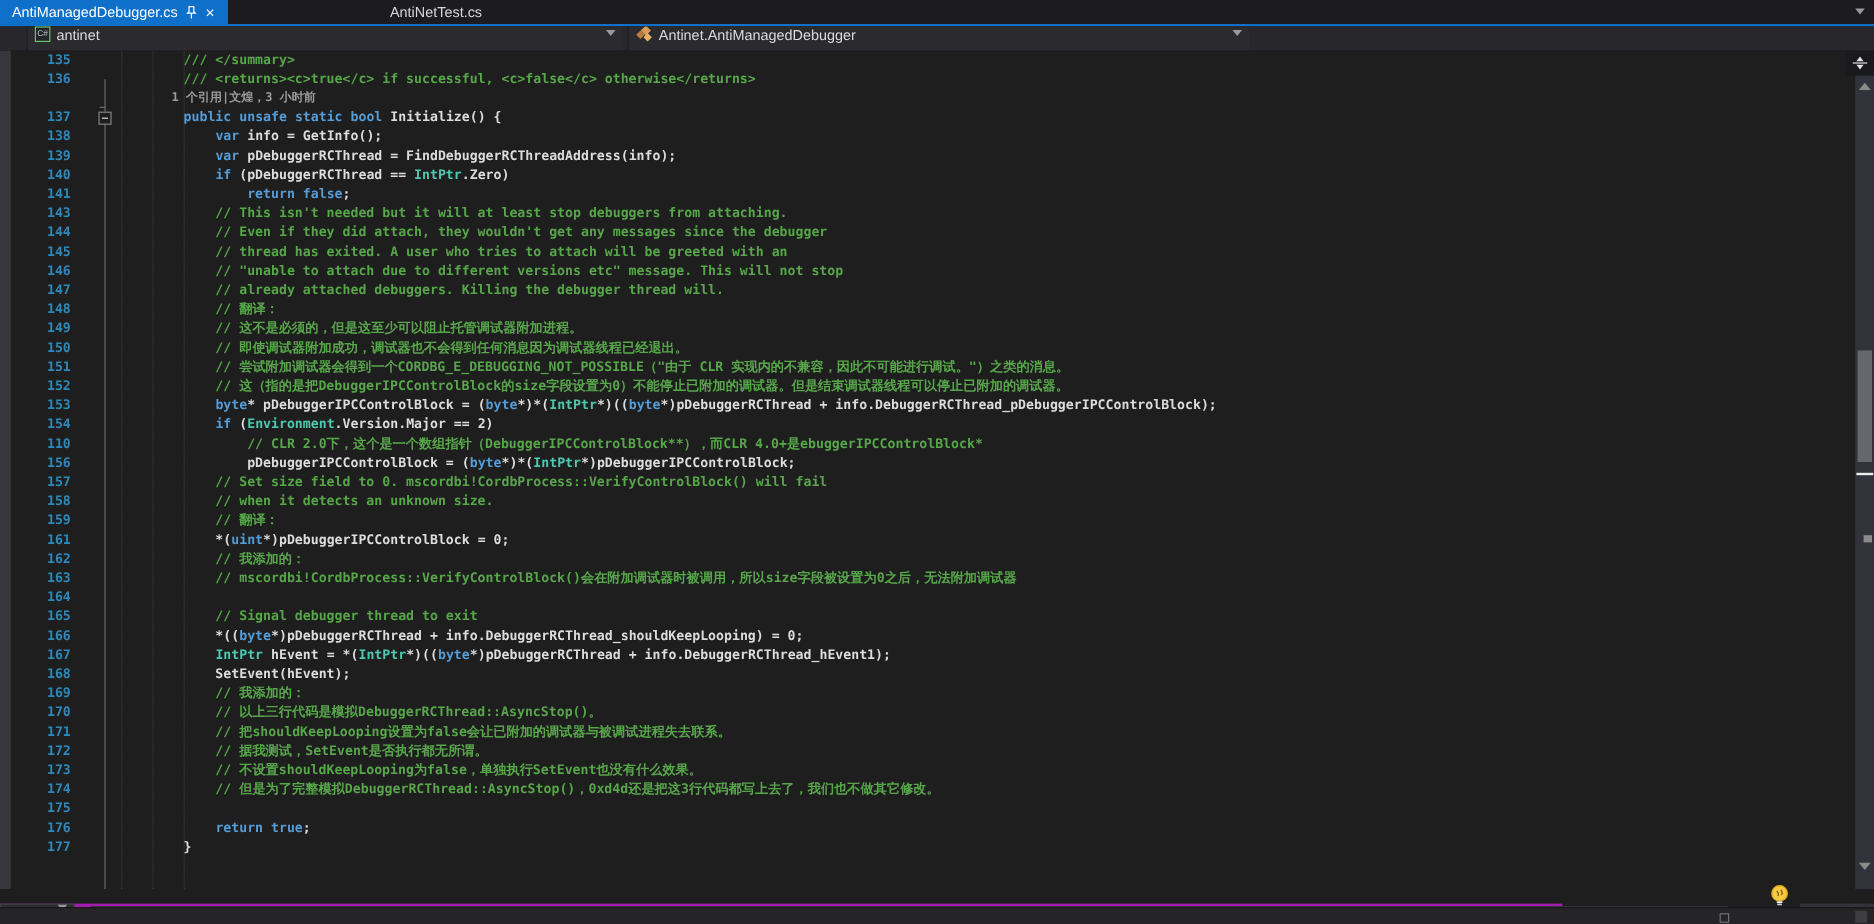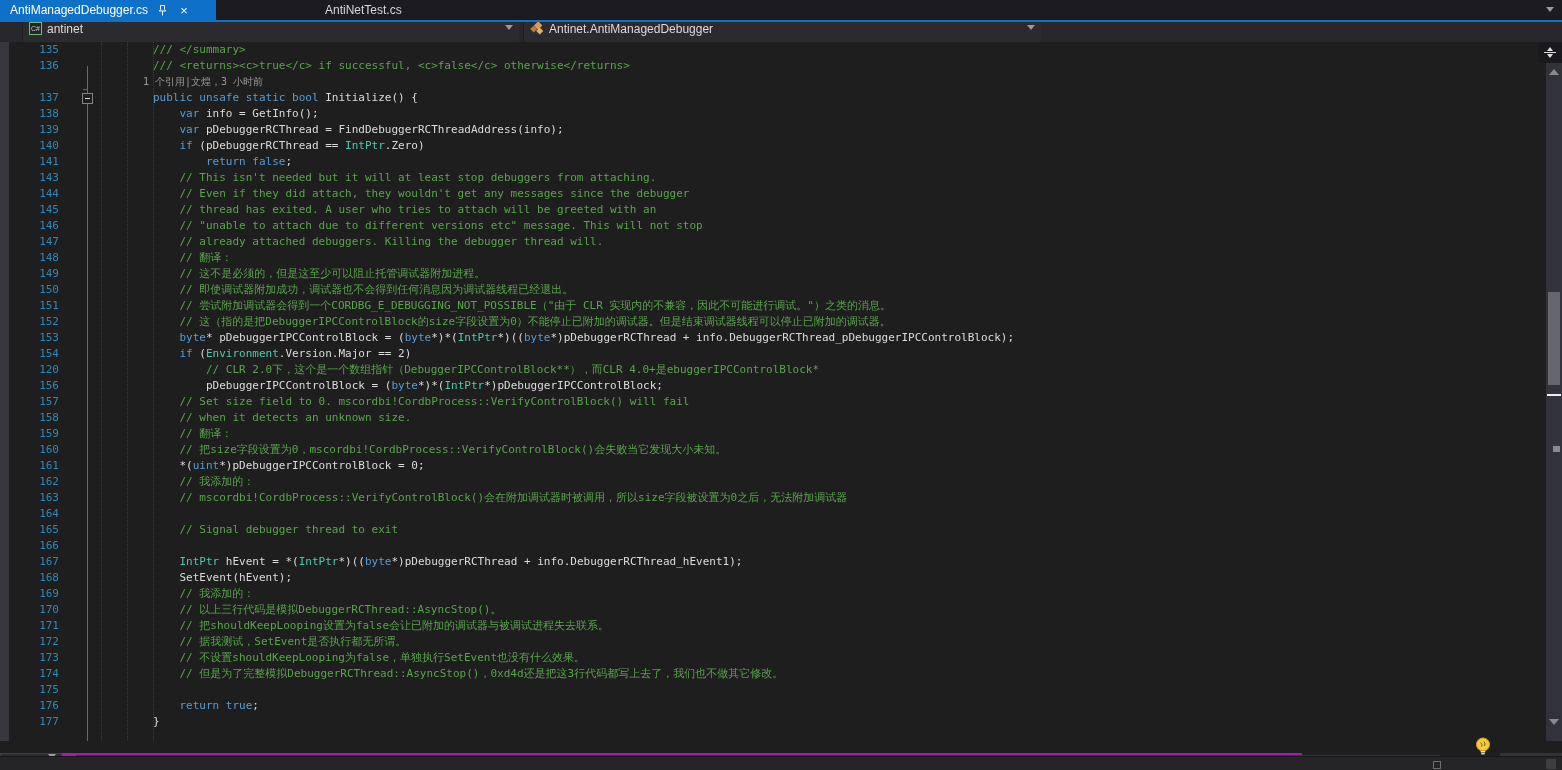--- a/index.html
+++ b/index.html
@@ -42,21 +42,21 @@
 
   
   .editor { position:absolute; left:0; top:42px; width:1562px; height:699px;
             background:#1e1e1e; overflow:hidden; }
   .left-strip { position:absolute; left:0; top:0; width:9px; height:100%;
                 background:#37373d; }
   .guides { position:absolute; top:0; bottom:0; width:1px;
             border-left:1px dotted #3d3d3d; }
   .foldline { position:absolute; left:87px; top:24px; bottom:0; width:1px; background:#6a6a6a; }
   .foldtick { position:absolute; left:83px; top:47px; width:5px; height:1px; background:#6a6a6a; }
-  .rows { position:absolute; left:0; top:0; width:1546px; }
+  .rows { position:absolute; left:0; top:0; width:1546px;font-weight:bold; }
   .row { position:relative; height:16px; display:flex; }
   .gm { width:28px; flex:none; }
   .ln { width:40px; flex:none; text-align:right; padding-right:9px;
         font-family:"DejaVu Sans Mono", monospace; font-size:11px; line-height:16px;
         color:#2f88b7; }
   .fd { width:22px; flex:none; position:relative; }
   .foldbox { position:absolute; left:82px; top:3px; width:11px; height:11px;
              border:1px solid #848484; background:#1e1e1e; }
   .foldbox::after { content:""; position:absolute; left:2px; top:4px; width:5px; height:1px;
                     background:#dcdcdc; }
@@ -100,21 +100,21 @@
   .bstrip-ico { position:absolute; left:1433px; top:4px; width:8px; height:8px;
                 border:1px solid #6f6f74; }
   .bstrip-sq { position:absolute; left:1546px; top:2px; width:10px; height:10px; background:#3e3e42; }
 </style>
 </head>
 <body>
 
 <div class="app">
 
   <div class="tabbar">
-    <div class="tab active" style="left:0;width:216px;">
+    <div class="tab active" style="left:0;width:190px;">
       <span class="lbl">AntiManagedDebugger.cs</span>
       <span class="tab-ctl">
         <svg width="9" height="11" viewBox="0 0 9 11">
             <path d="M2.5 0.5h4v4.2l1.3 1.3H1.2l1.3-1.3zM4.5 6v4.5" stroke="#ffffff" stroke-width="1" fill="none"></path>
           </svg>
       </span>
       <span class="tab-ctl tab-close">×</span>
     </div>
     <div class="tab" style="left:190px;width:125px;margin-top:24px;">
       <span class="lbl">AntiPatcher.cs</span>
@@ -272,21 +272,21 @@
           <pre class="code"><span class="tk-p">            </span><span class="tk-k">byte</span><span class="tk-p">* pDebuggerIPCControlBlock = (</span><span class="tk-k">byte</span><span class="tk-p">*)*(</span><span class="tk-t">IntPtr</span><span class="tk-p">*)((</span><span class="tk-k">byte</span><span class="tk-p">*)pDebuggerRCThread + info.DebuggerRCThread_pDebuggerIPCControlBlock);</span></pre>
         </div>
         <div class="row">
           <span class="gm"></span>
           <span class="ln">154</span>
           <span class="fd"></span>
           <pre class="code"><span class="tk-p">            </span><span class="tk-k">if</span><span class="tk-p"> (</span><span class="tk-t">Environment</span><span class="tk-p">.Version.Major == 2)</span></pre>
         </div>
         <div class="row">
           <span class="gm"></span>
-          <span class="ln">120</span>
+          <span class="ln">110</span>
           <span class="fd"></span>
           <pre class="code"><span class="tk-c">                // CLR 2.0下，这个是一个数组指针（DebuggerIPCControlBlock**），而CLR 4.0+是ebuggerIPCControlBlock*</span></pre>
         </div>
         <div class="row">
           <span class="gm"></span>
           <span class="ln">156</span>
           <span class="fd"></span>
           <pre class="code"><span class="tk-p">                pDebuggerIPCControlBlock = (</span><span class="tk-k">byte</span><span class="tk-p">*)*(</span><span class="tk-t">IntPtr</span><span class="tk-p">*)pDebuggerIPCControlBlock;</span></pre>
         </div>
         <div class="row">
@@ -302,26 +302,20 @@
           <pre class="code"><span class="tk-c">            // when it detects an unknown size.</span></pre>
         </div>
         <div class="row">
           <span class="gm"></span>
           <span class="ln">159</span>
           <span class="fd"></span>
           <pre class="code"><span class="tk-c">            // 翻译：</span></pre>
         </div>
         <div class="row">
           <span class="gm"></span>
-          <span class="ln">160</span>
-          <span class="fd"></span>
-          <pre class="code"><span class="tk-c">            // 把size字段设置为0，mscordbi!CordbProcess::VerifyControlBlock()会失败当它发现大小未知。</span></pre>
-        </div>
-        <div class="row">
-          <span class="gm"></span>
           <span class="ln">161</span>
           <span class="fd"></span>
           <pre class="code"><span class="tk-p">            *(</span><span class="tk-k">uint</span><span class="tk-p">*)pDebuggerIPCControlBlock = 0;</span></pre>
         </div>
         <div class="row">
           <span class="gm"></span>
           <span class="ln">162</span>
           <span class="fd"></span>
           <pre class="code"><span class="tk-c">            // 我添加的：</span></pre>
         </div>
@@ -340,20 +334,21 @@
         <div class="row">
           <span class="gm"></span>
           <span class="ln">165</span>
           <span class="fd"></span>
           <pre class="code"><span class="tk-c">            // Signal debugger thread to exit</span></pre>
         </div>
         <div class="row">
           <span class="gm"></span>
           <span class="ln">166</span>
           <span class="fd"></span>
+          <pre class="code"><span class="tk-p">            *((</span><span class="tk-k">byte</span><span class="tk-p">*)pDebuggerRCThread + info.DebuggerRCThread_shouldKeepLooping) = 0;</span></pre>
         </div>
         <div class="row">
           <span class="gm"></span>
           <span class="ln">167</span>
           <span class="fd"></span>
           <pre class="code"><span class="tk-p">            </span><span class="tk-t">IntPtr</span><span class="tk-p"> hEvent = *(</span><span class="tk-t">IntPtr</span><span class="tk-p">*)((</span><span class="tk-k">byte</span><span class="tk-p">*)pDebuggerRCThread + info.DebuggerRCThread_hEvent1);</span></pre>
         </div>
         <div class="row">
           <span class="gm"></span>
           <span class="ln">168</span>

